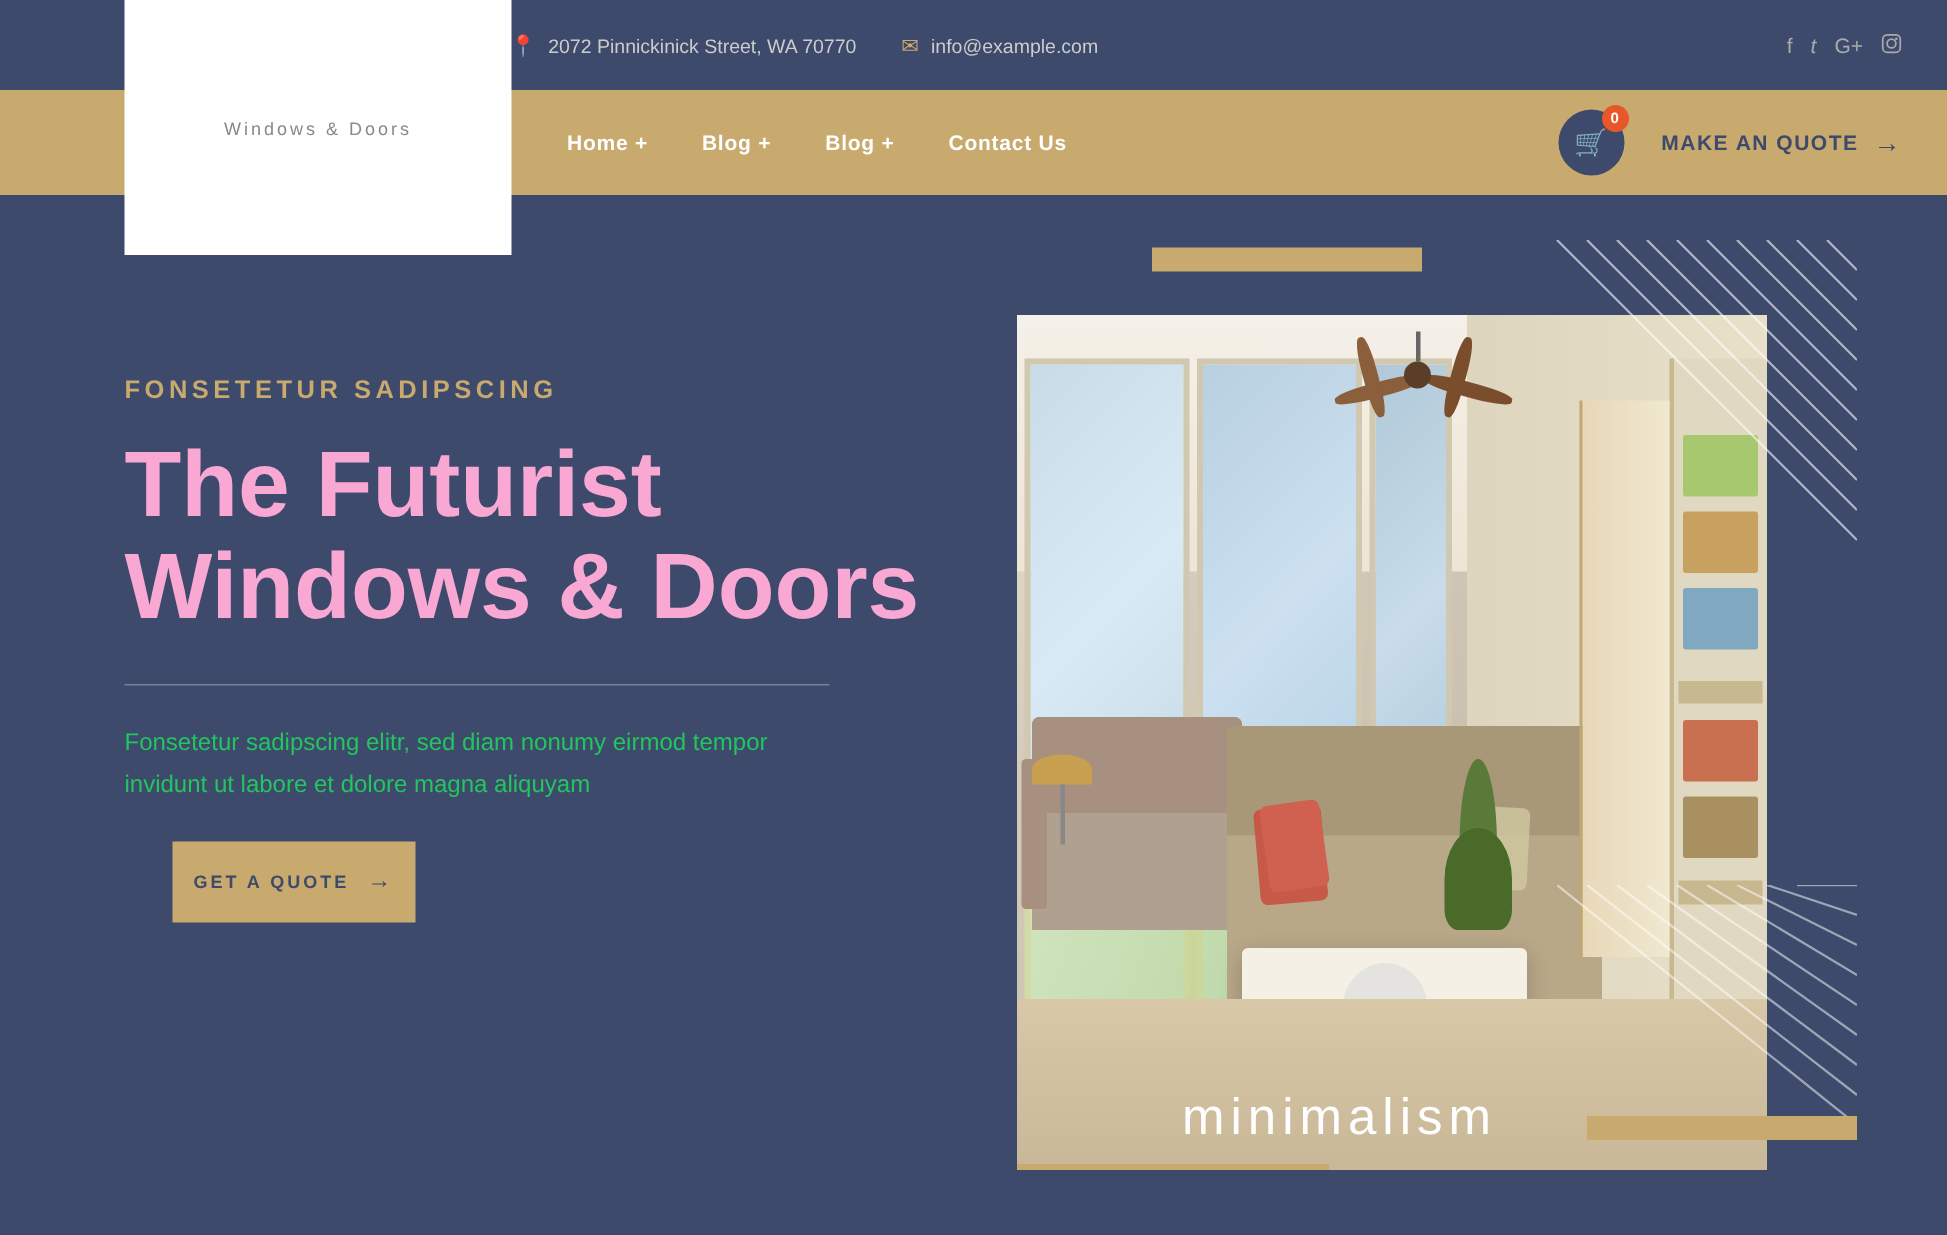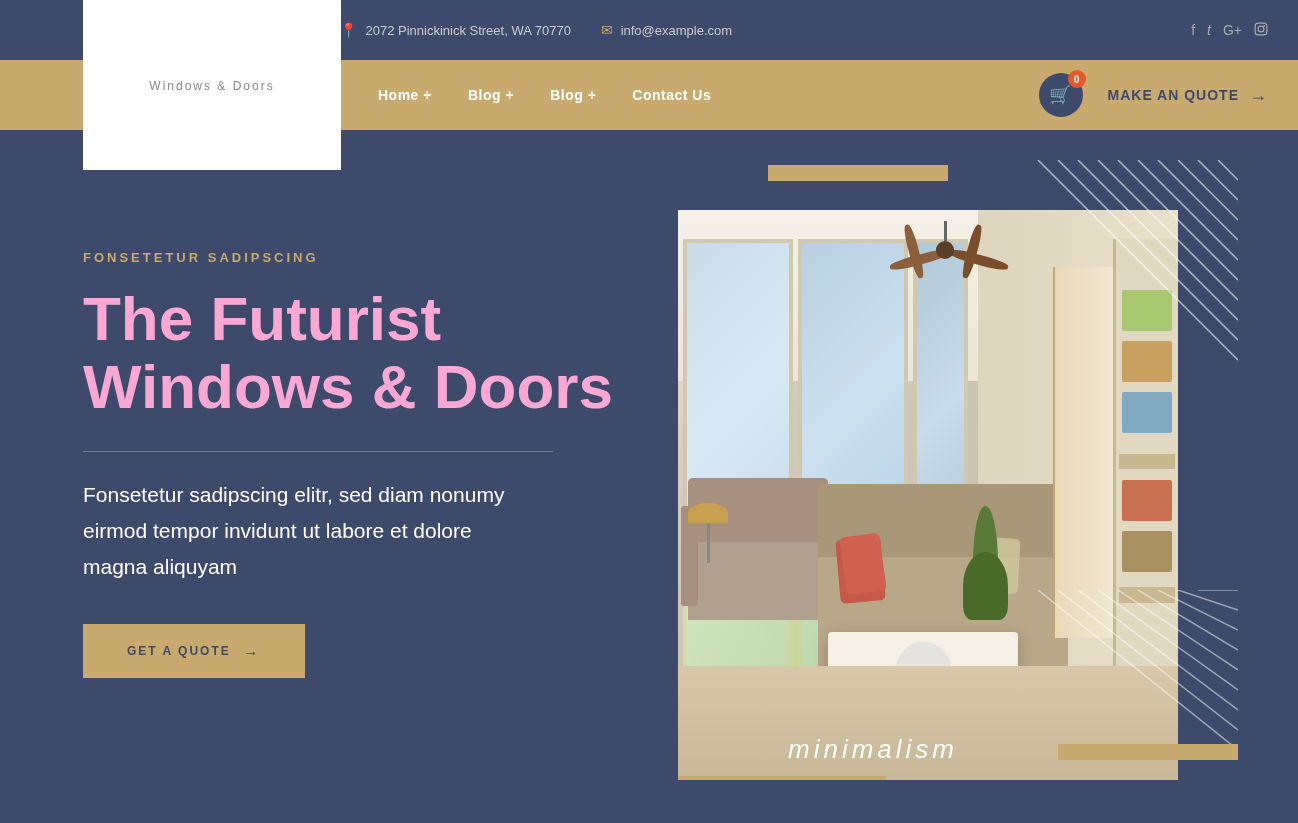--- a/index.html
+++ b/index.html
@@ -155,59 +155,60 @@
       padding: 40px 83px 0 83px;
       overflow: hidden;
     }
 
     .hero-content {
       max-width: 560px;
       padding-top: 80px;
     }
     .hero-subtitle {
       color: #c8a96e;
-      font-size: 13px;
+      font-size: 17px;
       font-weight: 700;
       letter-spacing: 3px;
       text-transform: uppercase;
       margin-bottom: 20px;
     }
     .hero-title {
       color: #f9a8d4;
       font-size: 62px;
       font-weight: 800;
       line-height: 1.1;
       margin-bottom: 30px;
     }
     .hero-divider {
       width: 470px;
       height: 1px;
       background: rgba(255,255,255,0.3);
       margin-bottom: 25px;
     }
     .hero-desc {
-      color: #ffffff;
-      font-size: 21px;
+      color: #22c55e;
+      font-size: 16px;
       line-height: 1.7;
-      margin-bottom: 40px;
+      margin-bottom: 24px;
       max-width: 450px;
     }
     .get-quote-btn {
       display: inline-flex;
       align-items: center;
       gap: 12px;
       background: #c8a96e;
       color: #3d4a6b;
       font-size: 12px;
       font-weight: 800;
       letter-spacing: 2px;
-      padding: 18px 44px;
+      padding: 18px 14px;
       cursor: pointer;
       border: none;
       text-transform: uppercase;
+      margin-left: 32px;
     }
     .get-quote-btn .arrow { font-size: 16px; }
 
     
     .hero-image-area {
       position: absolute;
       top: 30px;
       right: 60px;
       width: 560px;
       height: 620px;
@@ -409,21 +410,21 @@
 
           <div style="position:absolute;top:10%;right:13%;width:12%;height:65%;background:linear-gradient(to right,#e8d8b8,#f0e8d0);border-left:2px solid #c0a870;"></div>
 
           <div style="position:absolute;bottom:28%;left:59%;width:5%;height:20%;background:#5a7a3a;border-radius:50% 50% 20% 20%;"></div>
           <div style="position:absolute;bottom:28%;left:57%;width:9%;height:12%;background:#4a6a2a;border-radius:50% 50% 20% 20%;"></div>
         </div>
 
         <div style="position:absolute;bottom:0;left:-22px;width:230px;height:4px;background:#c8a96e;z-index:10;"></div>
       </div>
 
-      <div style="position:absolute;bottom:15px;left:110px;color:white;font-size:26px;font-weight:300;letter-spacing:4px;font-style:italic;z-index:10;">minimalism</div>
+      <div style="position:absolute;bottom:15px;left:110px;color:white;font-size:34px;font-weight:300;letter-spacing:4px;z-index:10;">minimalism</div>
 
       <div class="deco-bottom-bar"></div>
 
       <svg width="200" height="160" viewBox="0 0 200 160" style="position:absolute;bottom:30px;right:0;z-index:1;">
         <g stroke="white" stroke-width="1.5" opacity="0.5">
           <line x1="0" y1="0" x2="200" y2="160"></line>
           <line x1="20" y1="0" x2="200" y2="140"></line>
           <line x1="40" y1="0" x2="200" y2="120"></line>
           <line x1="60" y1="0" x2="200" y2="100"></line>
           <line x1="80" y1="0" x2="200" y2="80"></line>

